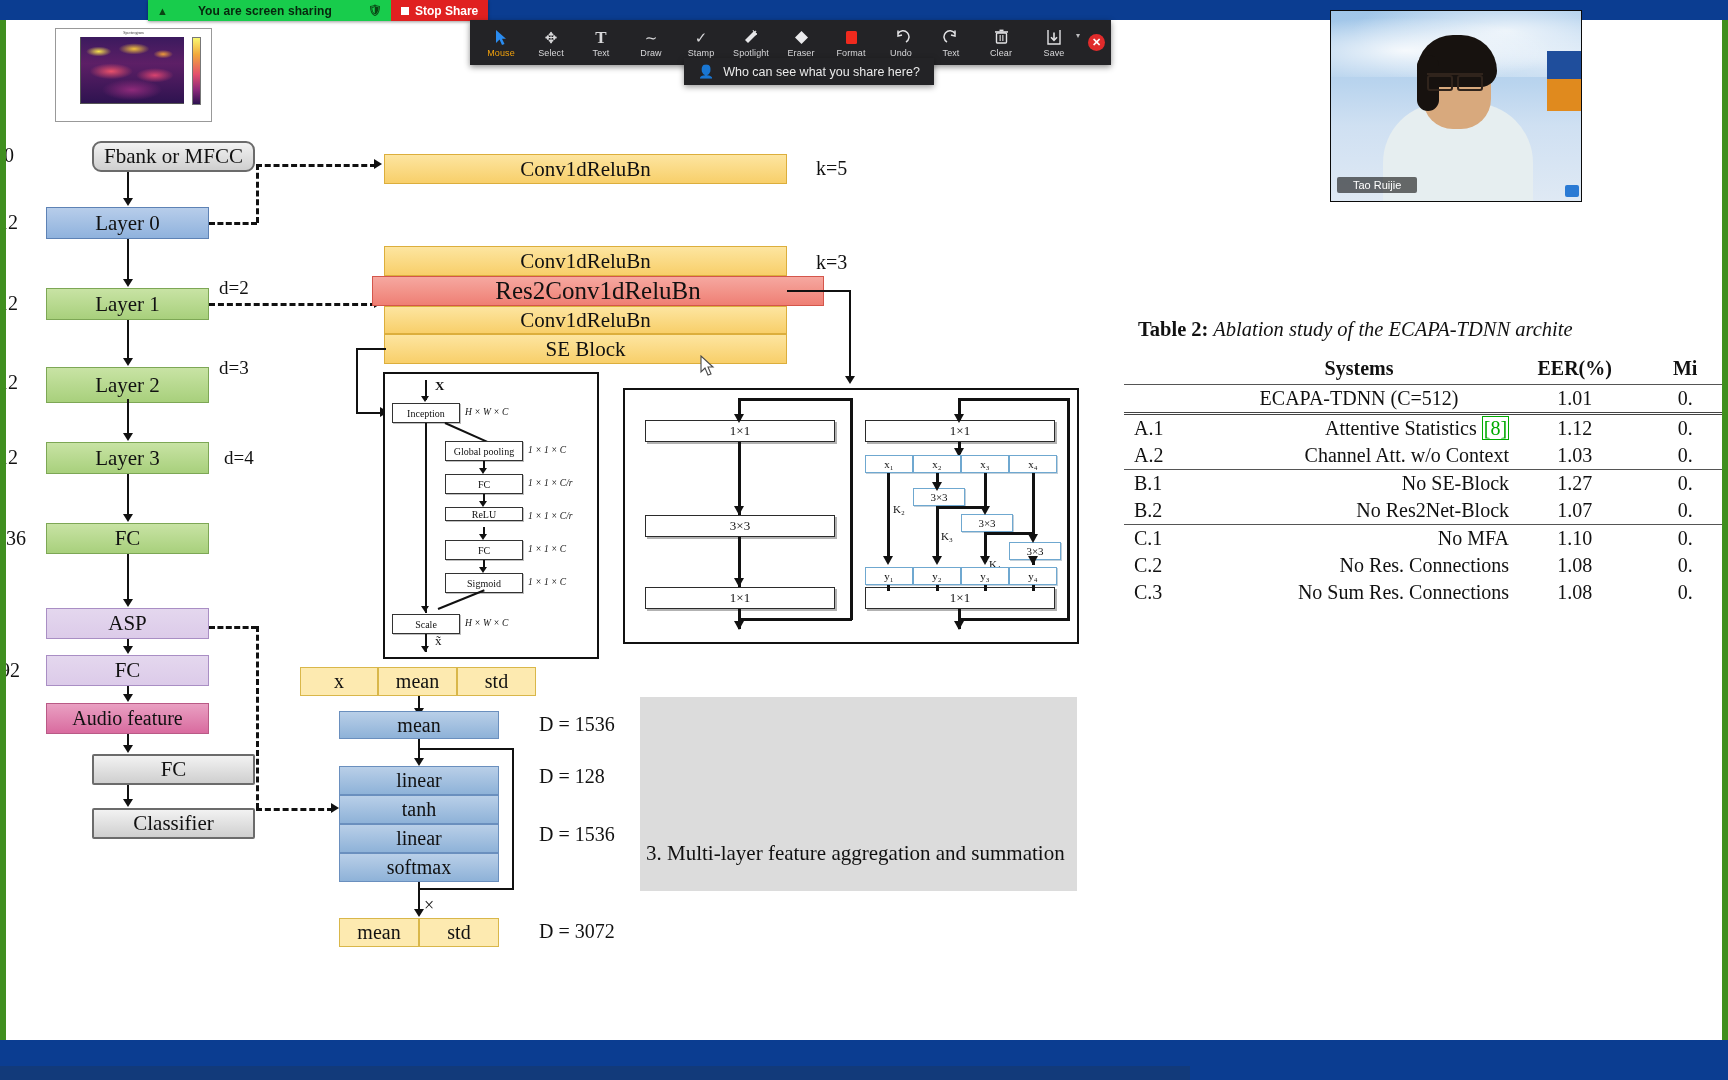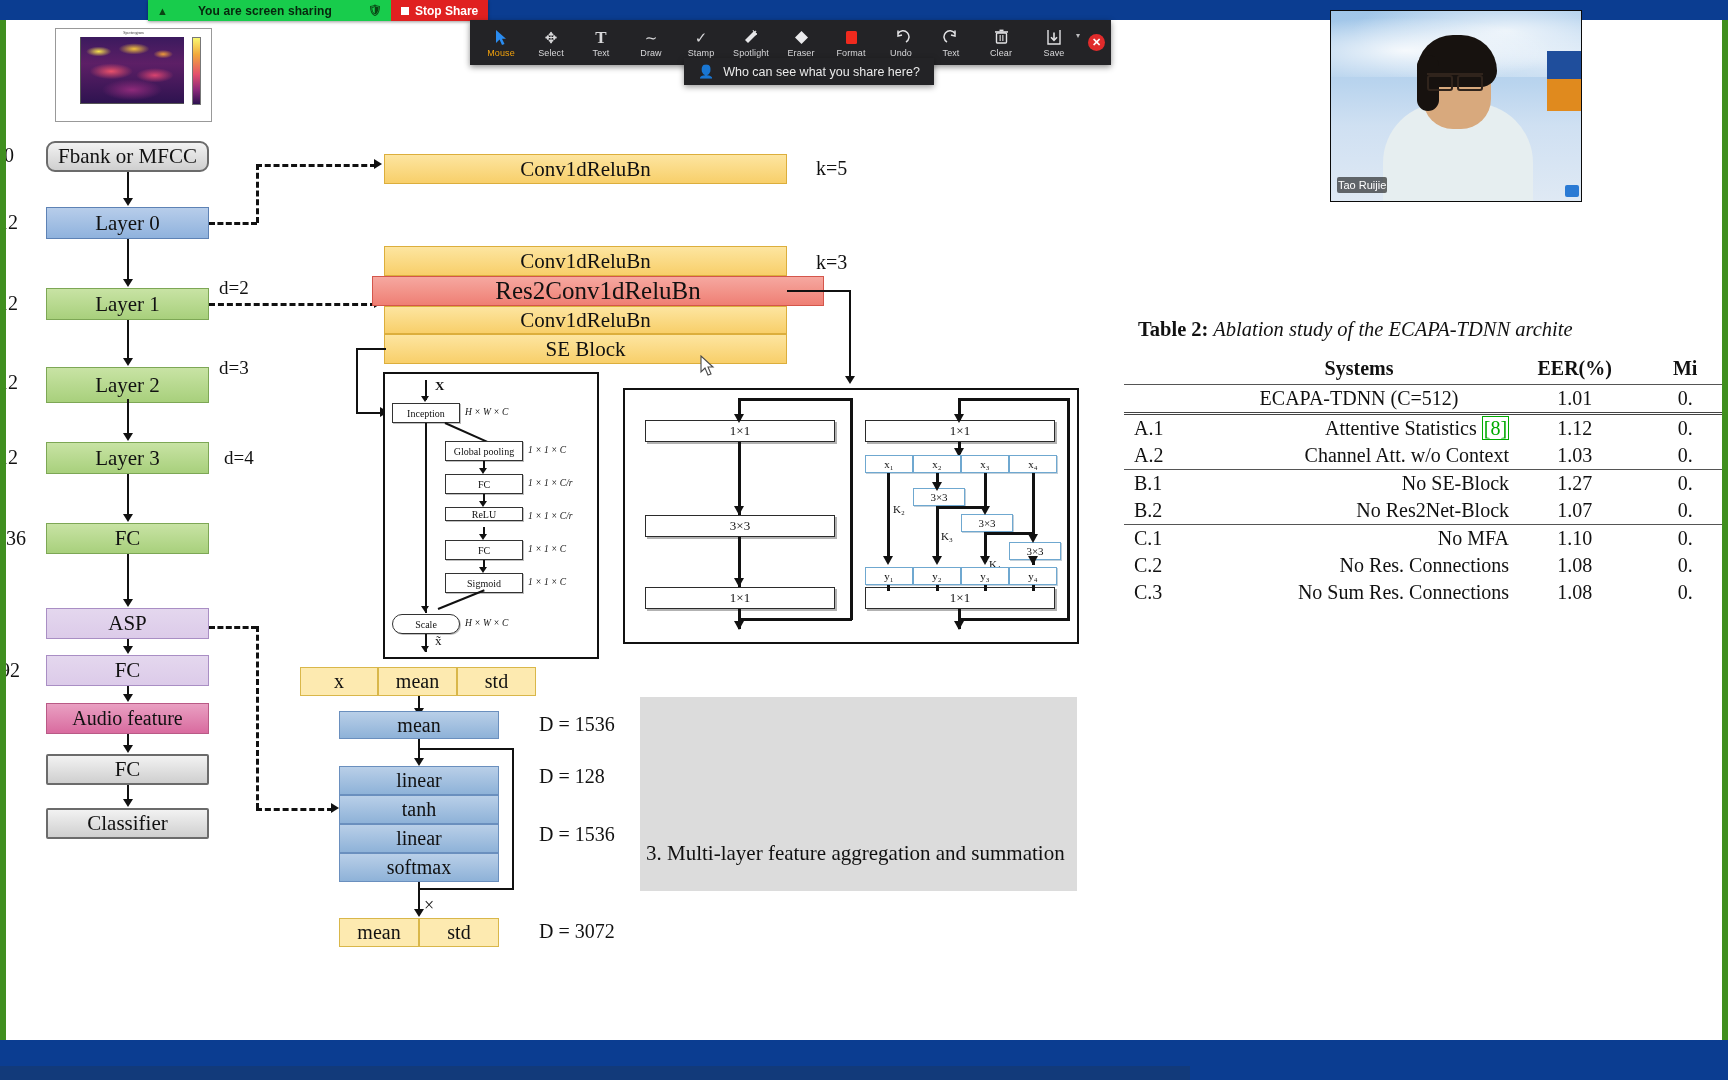--- a/index.html
+++ b/index.html
@@ -73,21 +73,21 @@
   #video-thumb .person-head{position:absolute;left:92px;top:34px;width:68px;height:84px;border-radius:34px 34px 30px 30px;background:#d8a97d;}
   #video-thumb .person-hair{position:absolute;left:86px;top:24px;width:80px;height:52px;border-radius:40px 40px 18px 18px;background:#17120f;}
   #video-thumb .person-hair2{position:absolute;left:86px;top:44px;width:22px;height:56px;border-radius:12px;background:#17120f;}
   #video-thumb .glasses{position:absolute;left:96px;top:62px;width:56px;height:12px;border-top:2px solid #30241c;}
   #video-thumb .glasses:before,#video-thumb .glasses:after{content:"";position:absolute;top:0;width:22px;height:12px;border:2px solid #30241c;border-radius:3px;}
   #video-thumb .glasses:before{left:0;}#video-thumb .glasses:after{right:0;}
   #video-thumb .logo-box{position:absolute;right:0;top:40px;width:34px;height:60px;background:#e08a1e;}
   #video-thumb .logo-box2{position:absolute;right:0;top:40px;width:34px;height:28px;background:#1f4e9c;}
   #video-thumb .name-tag{
     position:absolute;left:6px;bottom:8px;background:rgba(20,20,20,.62);color:#fff;
-    font-family:"Liberation Sans",sans-serif;font-size:11px;padding:2px 1px;border-radius:2px;
+    font-family:"Liberation Sans",sans-serif;font-size:11px;padding:2px 16px;border-radius:2px;
   }
   #video-thumb .side-ctrl{position:absolute;right:2px;bottom:4px;width:14px;height:12px;background:#2a7ad4;border-radius:2px;}
 
   
   #spectrogram{position:absolute;left:55px;top:28px;width:155px;height:92px;background:#fff;border:1px solid #999;}
   #spectrogram .sp-title{position:absolute;left:0;right:0;top:1px;text-align:center;font-size:4px;color:#333;}
   #spectrogram .sp-plot{position:absolute;left:24px;top:8px;width:104px;height:66px;
     background:
       radial-gradient(ellipse 18px 7px at 18% 22%,#f7e24a 0%,rgba(247,226,74,0) 70%),
       radial-gradient(ellipse 22px 8px at 52% 18%,#f2c23c 0%,rgba(242,194,60,0) 70%),
@@ -110,21 +110,21 @@
   .lbl-dim{position:absolute;font-family:"Liberation Serif",serif;font-size:20px;color:#111;}
   .arrow-v{position:absolute;width:2px;background:#111;}
   .arrow-head-d{position:absolute;width:0;height:0;border-left:5px solid transparent;border-right:5px solid transparent;border-top:8px solid #111;}
   .arrow-head-r{position:absolute;width:0;height:0;border-top:5px solid transparent;border-bottom:5px solid transparent;border-left:8px solid #111;}
   .dash-h{position:absolute;height:0;border-top:3px dashed #111;}
   .dash-v{position:absolute;width:0;border-left:3px dashed #111;}
   .solid-h{position:absolute;height:2px;background:#111;}
   .solid-v{position:absolute;width:2px;background:#111;}
 
   
-  .n-grey{background:linear-gradient(#f2f2f2,#cfcfcf);border:2px solid #6b6b6b;}
+  .n-grey{background:linear-gradient(#f2f2f2,#cfcfcf);border:2px solid #6b6b6b;margin-left:46px;}
   .n-blue{background:linear-gradient(#b7cdea,#8fb2dd);border:1px solid #5d82b5;}
   .n-green{background:linear-gradient(#c8e3a4,#a8d07c);border:1px solid #7da755;}
   .n-purple{background:linear-gradient(#e4d7ee,#dccbe9);border:1px solid #a98ec4;}
   .n-pink{background:linear-gradient(#e9a0c2,#d96b9f);border:1px solid #b9five;border:1px solid #b95a86;}
   .n-yellow{background:linear-gradient(#fde5a0,#f8cf6a);border:1px solid #dcae3c;}
   .n-red{background:linear-gradient(#f6a8a0,#ef7f74);border:1px solid #d4564b;}
   .n-blue2{background:linear-gradient(#b9cfe8,#8eb2d8);border:1px solid #6a8fbe;}
   .n-yellowlite{background:#fdeab0;border:1px solid #d9b74a;}
 
   
@@ -290,21 +290,21 @@
   <div class="arrow-head-d" style="left:94px;top:193px;border-top-width:6px;border-left-width:4px;border-right-width:4px;"></div>
 
   <div class="se-box" style="left:60px;top:199px;width:78px;height:20px;">Sigmoid</div>
   <div class="se-dim" style="left:143px;top:203px;">1 × 1 × C</div>
 
   <div style="position:absolute;left:53px;top:234px;width:50px;height:2px;background:#111;transform:rotate(-22deg);transform-origin:left center;"></div>
 
   <div style="position:absolute;left:40px;top:49px;width:2px;height:190px;background:#111;"></div>
   <div class="arrow-head-d" style="left:36px;top:232px;border-top-width:6px;border-left-width:4px;border-right-width:4px;"></div>
 
-  <div class="se-box" style="left:7px;top:240px;width:68px;height:20px;border-radius:10px;">Scale</div>
+  <div class="se-box" style="left:7px;top:240px;width:68px;height:20px;">Scale</div>
   <div class="se-dim" style="left:80px;top:244px;">H × W × C</div>
   <div style="position:absolute;left:40px;top:260px;width:2px;height:18px;background:#111;"></div>
   <div class="arrow-head-d" style="left:36px;top:272px;border-top-width:6px;border-left-width:4px;border-right-width:4px;"></div>
   <div class="se-dim" style="left:50px;top:259px;font-style:normal;font-size:13px;">x̃</div>
 </div>
 
 <div id="res2-inset">
 
   <div class="r-box" style="left:20px;top:30px;width:190px;height:22px;">1×1</div>
   <div class="r-box" style="left:20px;top:125px;width:190px;height:22px;">3×3</div>

